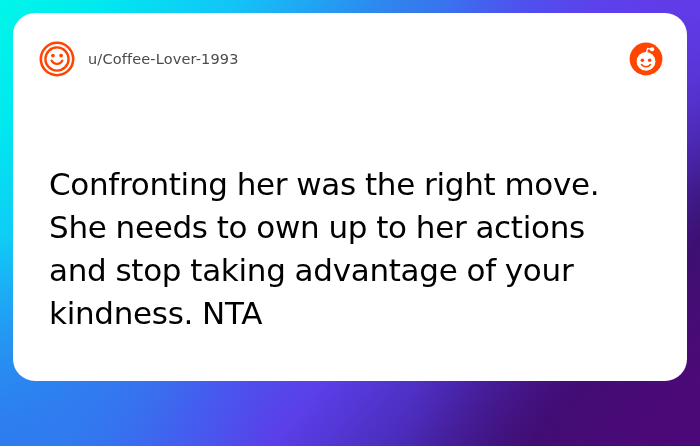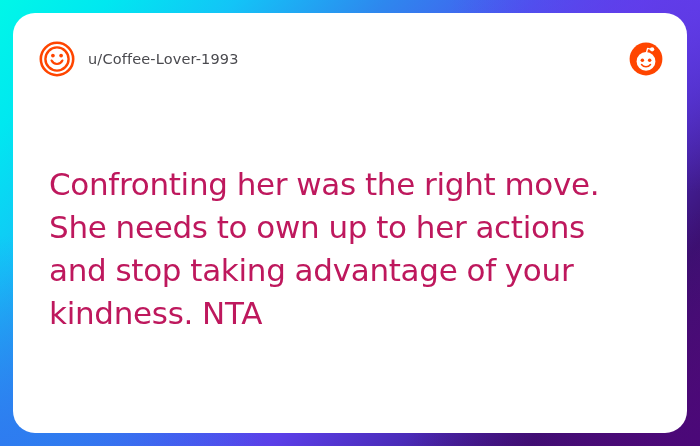--- a/index.html
+++ b/index.html
@@ -54,21 +54,21 @@
     width: 260px; height: 200px;
     background: radial-gradient(ellipse at 100% 0%, rgba(99,60,236,0.85) 0%, rgba(99,60,236,0.0) 68%);
     pointer-events: none;
   }
 
   #card {
     position: absolute;
     left: 13px;
     top: 13px;
     width: 674px;
-    height: 420px;
+    height: 368px;
     background: #ffffff;
     border-radius: 22px;
     box-sizing: border-box;
     padding: 0;
     overflow: hidden;
   }
 
   #card-header {
     position: absolute;
     left: 0;
@@ -104,21 +104,21 @@
     display: block;
   }
 
   #comment-body {
     position: absolute;
     left: 36px;
     top: 150px;
     width: 600px;
     font-size: 31px;
     line-height: 43px;
-    color: #be185d;
+    color: #000000;
     letter-spacing: -0.3px;
     word-spacing: -0.5px;
     font-weight: 400;
     font-family: "DejaVu Sans", "Liberation Sans", sans-serif;
     white-space: pre-line;
   }
 </style>
 </head>
 <body>
 

